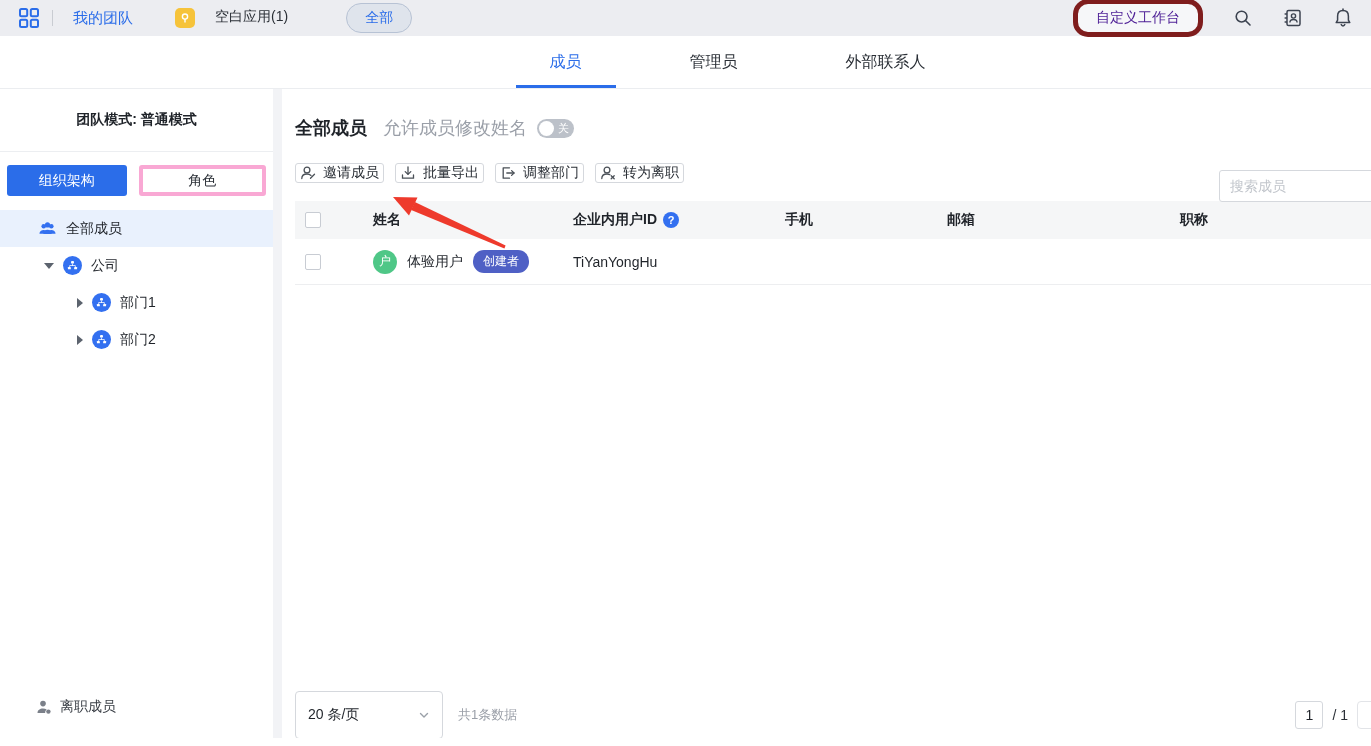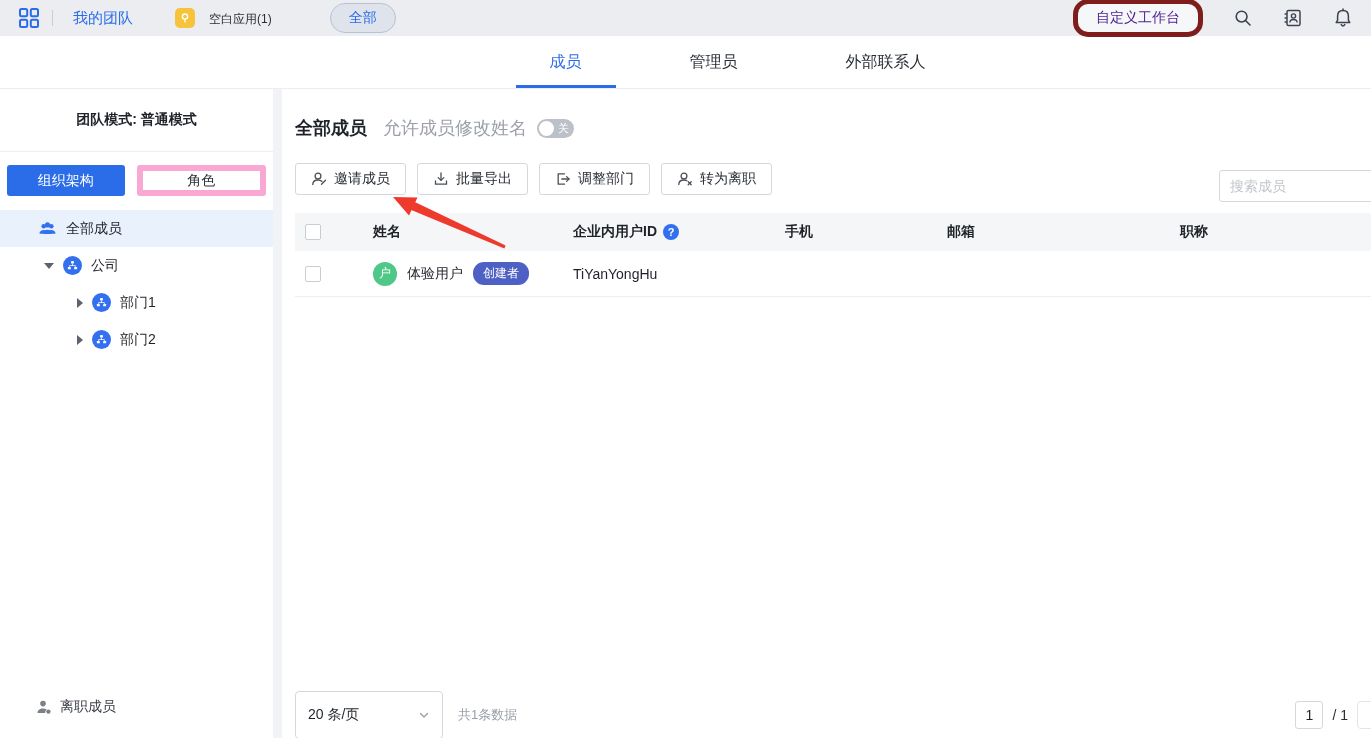--- a/index.html
+++ b/index.html
@@ -4,21 +4,21 @@
 <style>
   * { margin:0; padding:0; box-sizing:border-box; }
   html,body { width:1371px; height:746px; overflow:hidden; background:#fff;
     font-family:"Liberation Sans","DejaVu Sans",sans-serif; color:#1f2329; }
 
   
   .topbar { height:36px; background:#ecedf1; display:flex; align-items:center; padding:0 18px; }
   .grid-icon { width:22px; height:22px; margin-right:12px; cursor:pointer; }
   .topbar-divider { width:1px; height:16px; background:#c9ccd2; margin-right:20px; }
   .team-link { color:#2b6de9; font-size:15px; margin-right:42px; cursor:pointer; }
-  .app-entry { display:flex; align-items:flex-end; gap:14px; font-size:12px; color:#2a2f36; margin-right:58px; cursor:pointer; }
+  .app-entry { display:flex; align-items:flex-start; gap:20px; font-size:14px; color:#2a2f36; margin-right:58px; cursor:pointer; }
   .app-icon { width:20px; height:20px; border-radius:5px; background:#f6c33a; display:flex; align-items:center; justify-content:center; }
   .pill { border-radius:15px; font-size:14px; padding:5px 18px; cursor:pointer; }
   .all-pill { background:#dfe4ec; border:1px solid #b7c2d4; color:#2b6de9; }
   .topbar-right { margin-left:auto; display:flex; align-items:center; gap:30px; }
   .workbench-pill { background:rgba(255,255,255,.55); border:5px solid #7f1d1d; color:#4c1d95; }
   .tb-icon { width:20px; height:20px; cursor:pointer; }
 
   
   .tabbar { height:53px; background:#fff; border-bottom:1px solid #ebedf0; display:flex; justify-content:center; }
   .tabs { display:flex; gap:40px; position:relative; left:52px; }
@@ -30,21 +30,21 @@
   .content { display:flex; height:649px; }
   .sidebar { width:273px; background:#fff; display:flex; flex-direction:column; }
   .gutter { width:9px; background:#f2f3f6; }
   .main { flex:1; position:relative; background:#fff; overflow:hidden; }
 
   .mode-row { height:63px; display:flex; align-items:center; justify-content:center;
     font-size:14px; font-weight:700; border-bottom:1px solid #eceef1; }
   .seg-row { display:flex; gap:12px; padding:13px 7px 14px 7px; }
   .seg-btn { flex:1; height:31px; font-size:14px; border-radius:3px; display:flex; align-items:center; justify-content:center; cursor:pointer; }
   .seg-btn.primary { background:#2b6de9; color:#fff; }
-  .seg-btn.ghost { background:#fff; border:6px solid #f9a8d4; color:#2a2f36; }
+  .seg-btn.ghost { background:#fff; border:4px solid #f9a8d4; color:#2a2f36; }
 
   .tree { font-size:14px; }
   .tree-row { height:37px; display:flex; align-items:center; gap:9px; cursor:pointer; }
   .tree-row.selected { background:#e9f1fd; }
   .caret { width:0; height:0; display:inline-block; }
   .caret.down { border-left:5px solid transparent; border-right:5px solid transparent; border-top:6px solid #5c636e; }
   .caret.right { border-top:5px solid transparent; border-bottom:5px solid transparent; border-left:6px solid #5c636e; }
   .org-circle { width:19px; height:19px; border-radius:50%; background:#3370f0; display:flex; align-items:center; justify-content:center; flex:0 0 auto; }
 
   .sidebar-spacer { flex:1; }
@@ -53,21 +53,21 @@
   
   .main-header { display:flex; align-items:center; margin:27px 0 0 13px; }
   .page-title { font-size:18px; font-weight:700; }
   .toggle-label { font-size:18px; color:#9a9fa8; margin-left:16px; }
   .toggle { width:37px; height:19px; border-radius:10px; background:#bcc1c9; position:relative; margin-left:10px; cursor:pointer; }
   .toggle .knob { position:absolute; left:2px; top:2px; width:15px; height:15px; border-radius:50%; background:#fff; }
   .toggle .state { position:absolute; right:5px; top:2.5px; font-size:11px; color:#fff; line-height:14px; }
 
   
   .actions-row { display:flex; gap:11px; margin:23px 0 0 13px; }
-  .action-btn { height:32px; padding:0 15px; background:#fff; border:1px solid #d5d8dd; border-radius:3px;
+  .action-btn { height:20px; padding:0 4px; background:#fff; border:1px solid #d5d8dd; border-radius:3px;
     display:flex; align-items:center; gap:7px; font-size:14px; color:#2a2f36; cursor:pointer; }
   .search-input { position:absolute; top:81px; left:937px; width:200px; height:32px; border:1px solid #d5d8dd;
     border-radius:3px; padding:0 10px; font-size:14px; color:#2a2f36; outline:none; font-family:inherit; }
   .search-input::placeholder { color:#c2c6cc; }
 
   
   .table { margin:18px 0 0 13px; }
   .t-row { display:grid; grid-template-columns:60px 200px 212px 162px 233px 1fr; align-items:center; }
   .t-head { height:38px; background:#f5f6f7; font-weight:700; font-size:14px; }
   .t-body-row { height:46px; border-bottom:1px solid #edeef0; font-size:14px; }

